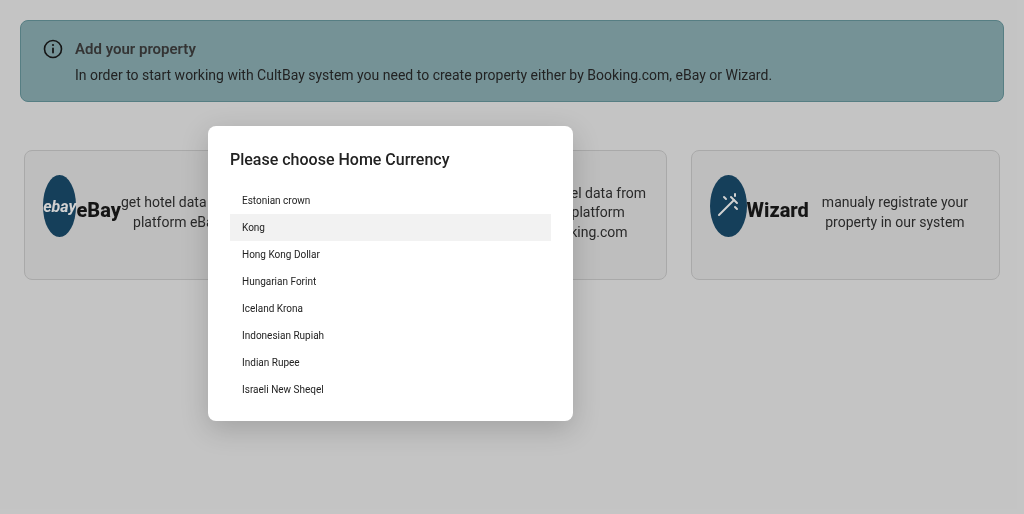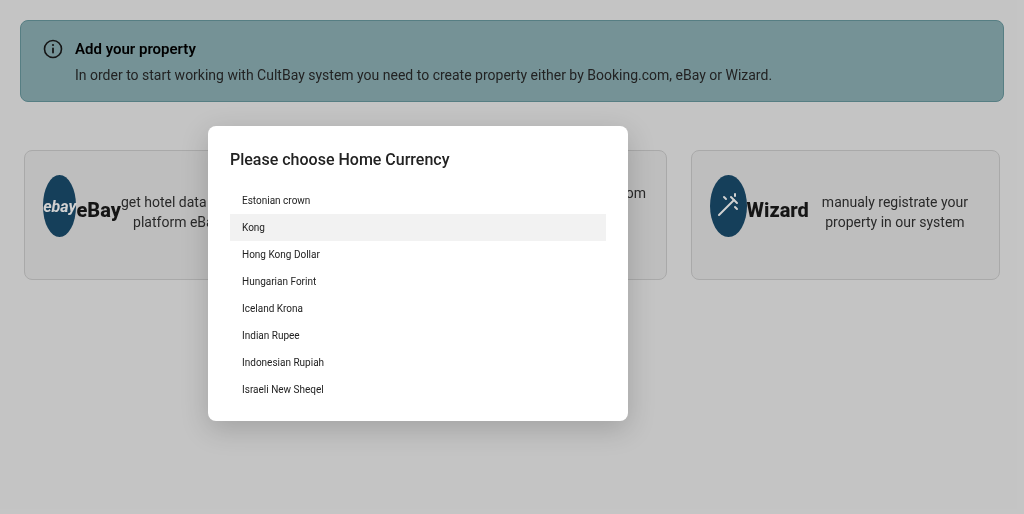--- a/index.html
+++ b/index.html
@@ -27,21 +27,21 @@
       gap: 12px;
       margin-bottom: 8px;
     }
     .info-icon-wrapper {
       display: flex;
       align-items: center;
     }
     .info-banner-title {
       font-size: 15px;
       font-weight: 600;
-      color: #000000;
+      color: #404040;
     }
     .info-banner-desc {
       font-size: 14px;
       color: #2a2a2a;
       margin-left: 32px;
     }
     .cards-row {
       display: flex;
       gap: 24px;
       padding: 0 4px;
@@ -91,21 +91,21 @@
     }
     .overlay {
       position: absolute;
       inset: 0;
       background: rgba(0,0,0,0.18);
     }
     .modal {
       position: absolute;
       left: 208px;
       top: 126px;
-      width: 420px;
+      width: 365px;
       background: #fff;
       border-radius: 8px;
       box-shadow: 0 8px 28px rgba(0,0,0,0.18);
       padding: 24px 22px 18px;
     }
     .modal-title {
       font-size: 16px;
       font-weight: 500;
       color: #222;
       margin-bottom: 18px;
@@ -202,17 +202,17 @@
 <div class="overlay"></div>
 
 <div class="modal">
   <div class="modal-title">Please choose Home Currency</div>
   <div class="dropdown-menu" id="dropdown-menu">
       <div class="dropdown-option">Estonian crown</div>
       <div class="dropdown-option highlighted">Kong</div>
       <div class="dropdown-option">Hong Kong Dollar</div>
       <div class="dropdown-option">Hungarian Forint</div>
       <div class="dropdown-option">Iceland Krona</div>
+      <div class="dropdown-option">Indonesian Rupiah</div>
       <div class="dropdown-option">Indian Rupee</div>
-      <div class="dropdown-option">Indonesian Rupiah</div>
       <div class="dropdown-option">Israeli New Sheqel</div>
     </div>
 </div>
 
 </body></html>

